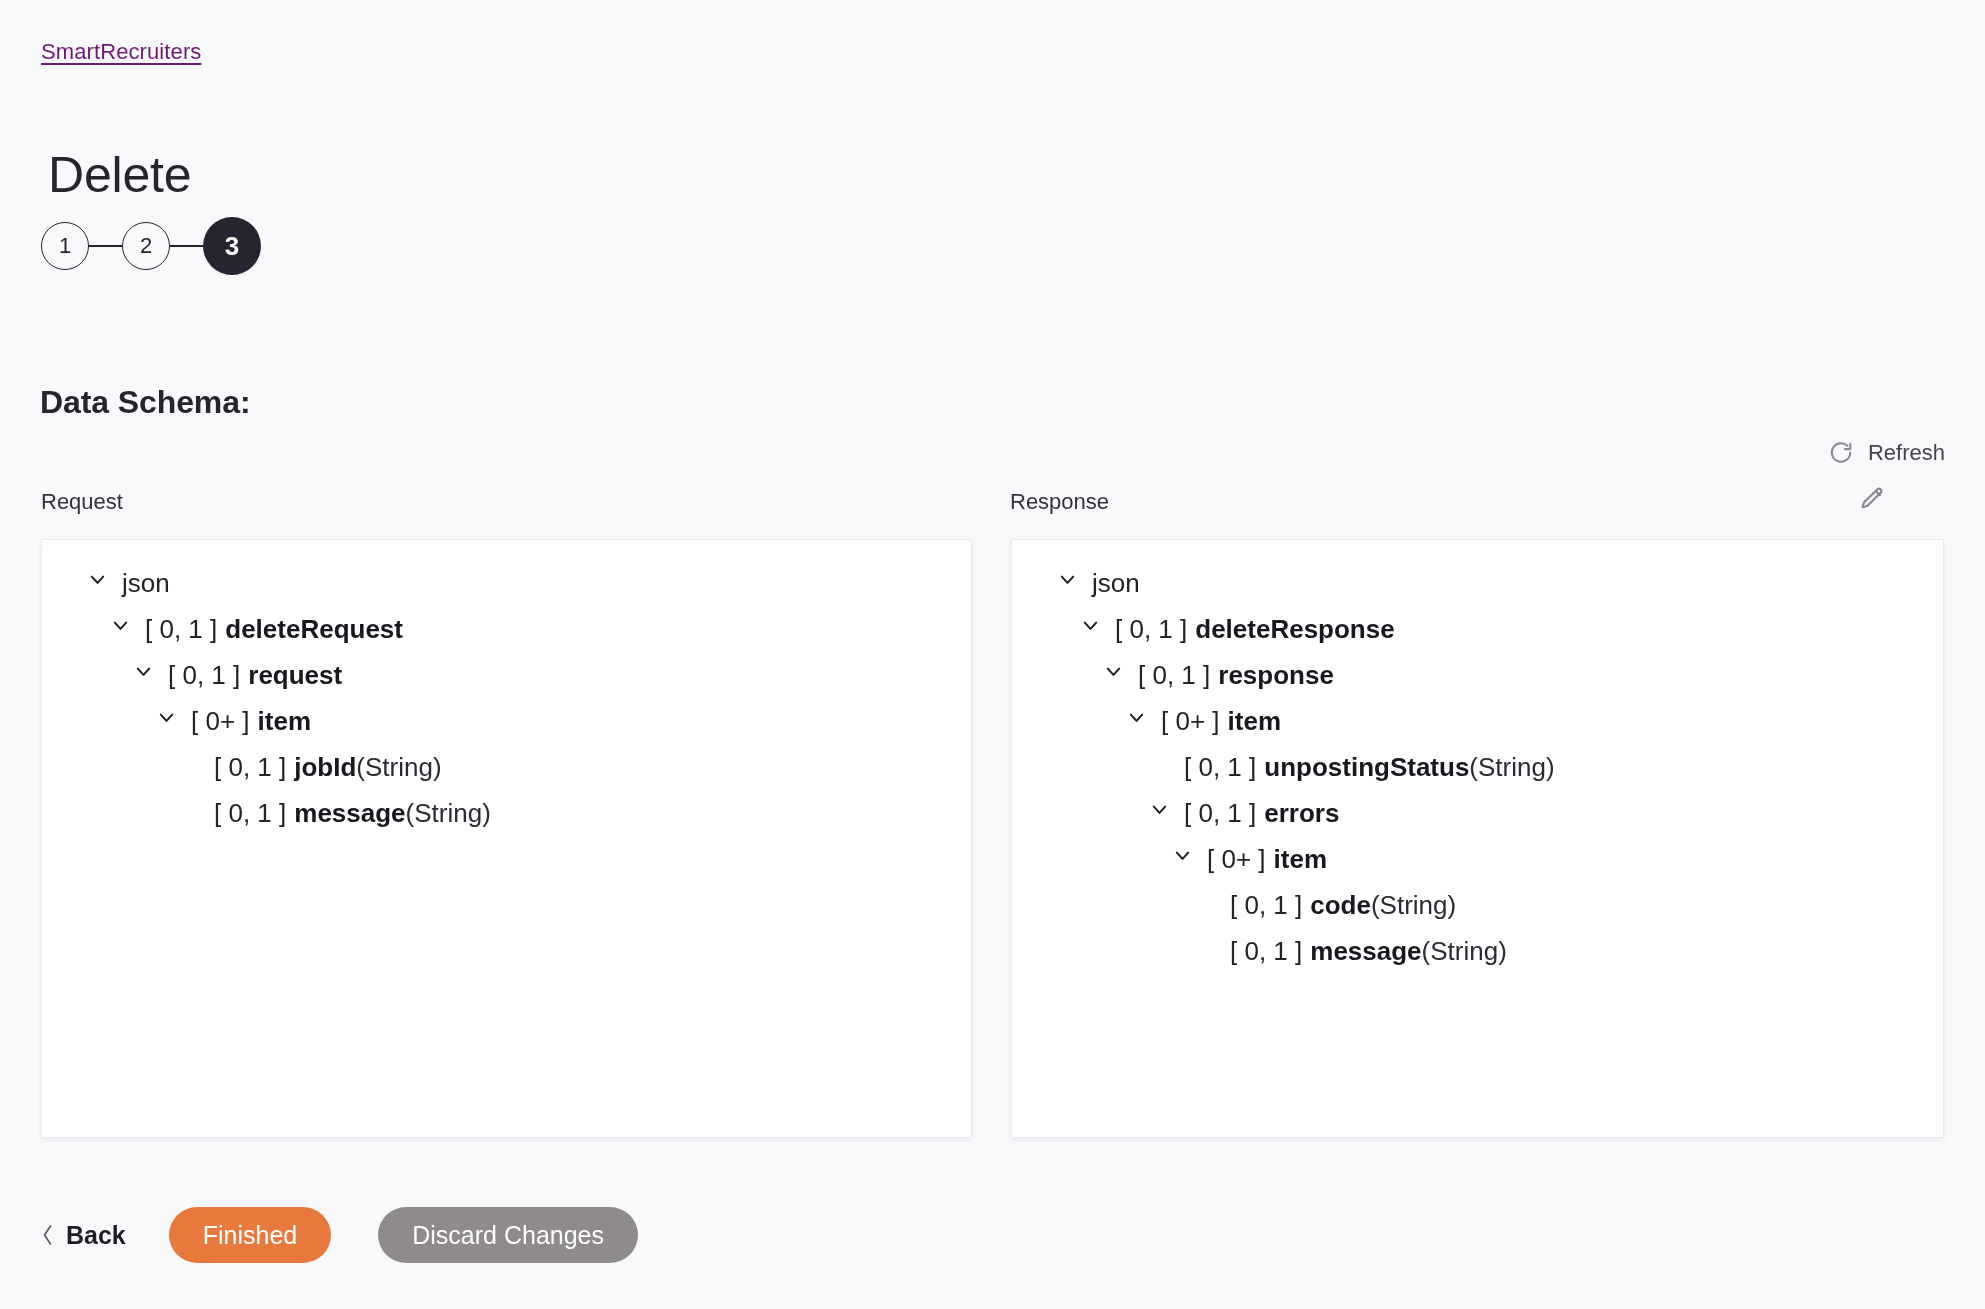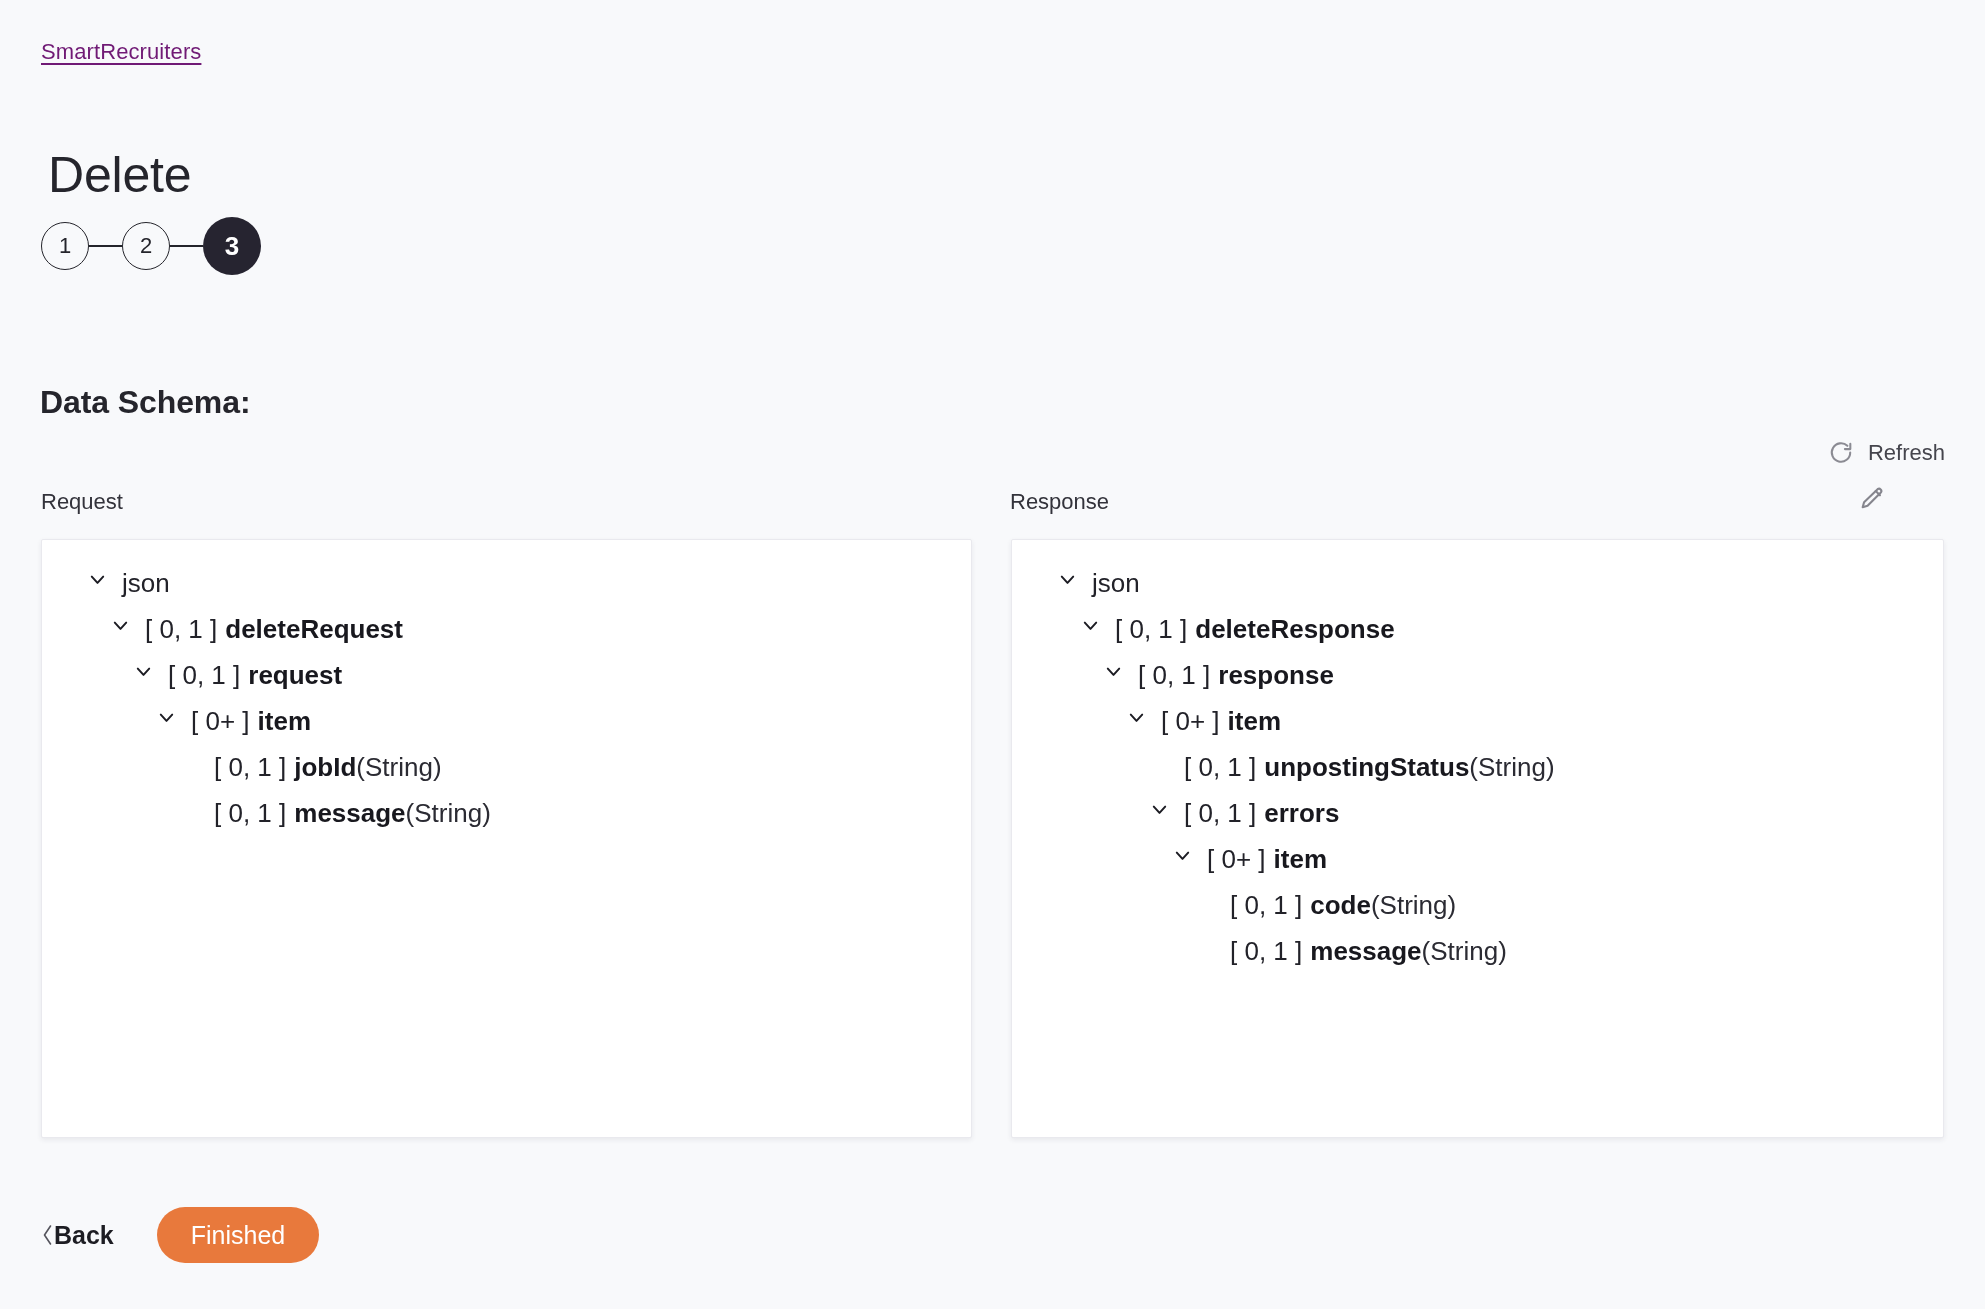--- a/index.html
+++ b/index.html
@@ -188,20 +188,21 @@
   .footer {
     position: absolute;
     left: 41px;
     top: 1207px;
     display: flex;
     align-items: center;
   }
   .back-btn {
     display: flex;
     align-items: center;
+    gap: 12px;
     cursor: pointer;
     margin-right: 43px;
     user-select: none;
   }
   .back-btn .chev { width: 13px; height: 22px; display: block; }
   .back-btn .label {
     font-size: 25px;
     line-height: 29px;
     font-weight: 600;
     color: #1d1d23;
@@ -419,13 +420,14 @@
 <div class="footer">
   <div class="back-btn">
     <span>
       <svg class="chev" viewBox="0 0 12 22" fill="none" stroke="#55555d" stroke-width="1.6" stroke-linecap="round" stroke-linejoin="round">
         <polyline points="9 2 3 11 9 20"></polyline>
       </svg>
     </span>
     <span class="label">Back</span>
   </div>
   <button class="btn primary">Finished</button>
+  <button class="btn secondary">Discard Changes</button>
 </div>
 
 </body></html>

